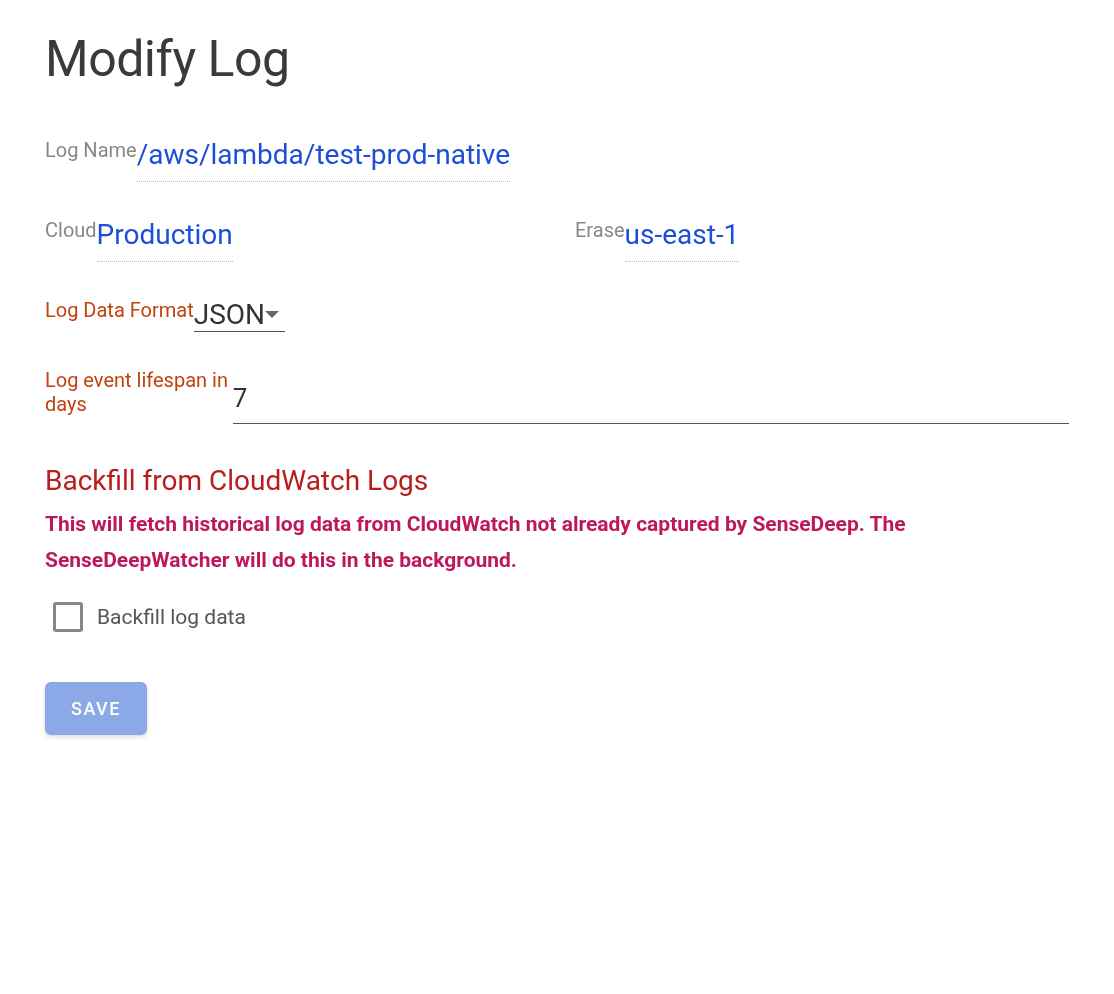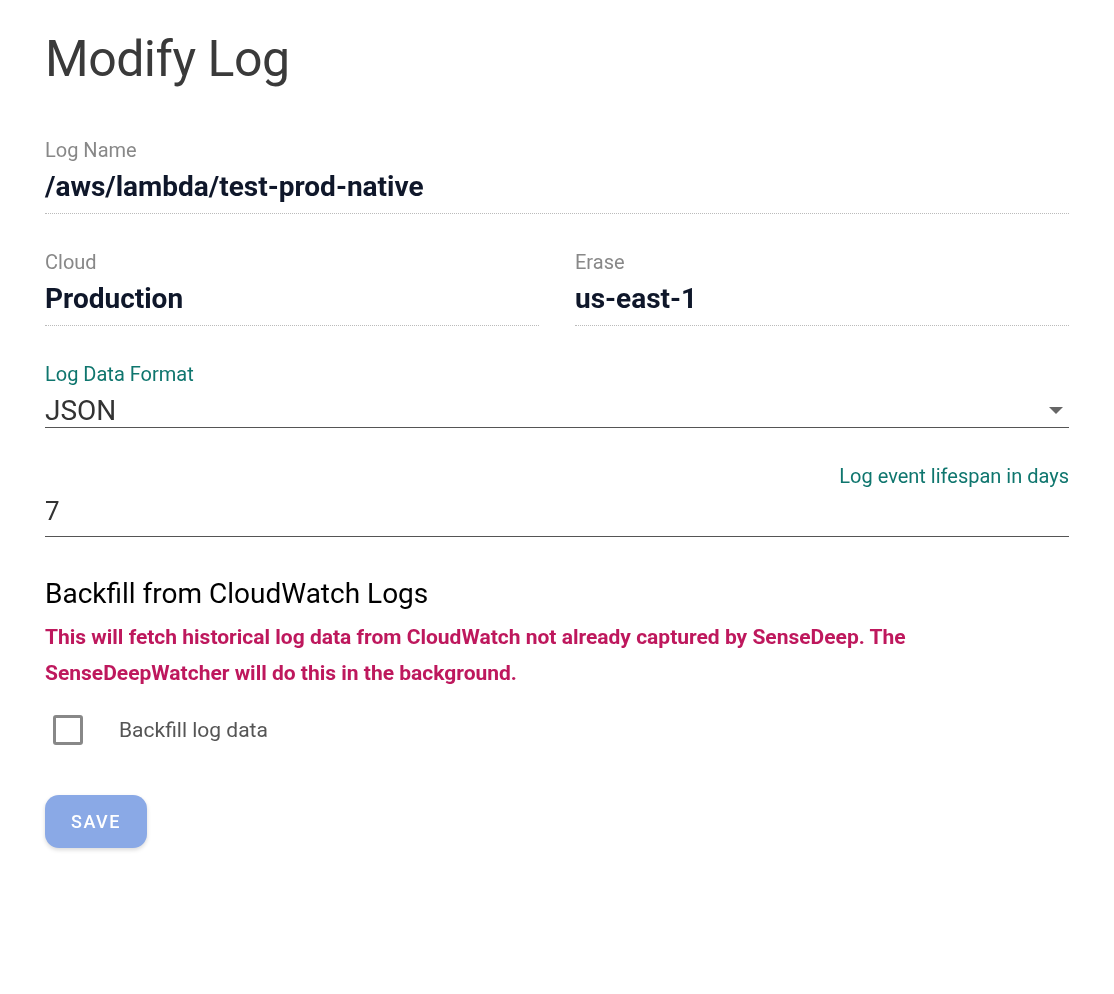--- a/index.html
+++ b/index.html
@@ -22,40 +22,39 @@
       letter-spacing: -0.5px;
     }
     .form-row {
       display: flex;
       gap: 36px;
       margin-bottom: 36px;
     }
     .form-field {
       flex: 1;
       display: flex;
-      flex-direction: column;
     }
     .form-field.full {
       width: 100%;
     }
     .field-label {
       font-size: 20px;
       color: #888;
       margin-bottom: 8px;
       font-weight: 400;
     }
     .field-label.dark {
-      color: #0f766e;
+      color: #c2410c;
     }
     .field-value-readonly {
       font-size: 28px;
-      color: #0f172a;
+      color: #1d4ed8;
       padding-bottom: 10px;
       border-bottom: 1px dotted #bbb;
-      font-weight: 700;
+      font-weight: 400;
     }
     .field-select {
       display: flex;
       align-items: center;
       justify-content: space-between;
       border-bottom: 1.5px solid #555;
       cursor: pointer;
     }
     .field-select-value {
       font-size: 28px;
@@ -76,36 +75,36 @@
       border: none;
       border-bottom: 1.5px solid #555;
       padding-bottom: 10px;
       outline: none;
       width: 100%;
       font-family: inherit;
       background: transparent;
     }
     .section-title {
       font-size: 28px;
-      color: #000000;
+      color: #b91c1c;
       font-weight: 400;
       margin-top: 40px;
       margin-bottom: 10px;
     }
     .section-description {
       font-size: 21px;
       color: #be185d;
       line-height: 1.7;
       margin-bottom: 24px;
       font-weight: 700;
     }
     .checkbox-row {
       display: flex;
       align-items: center;
-      gap: 36px;
+      gap: 14px;
       margin-bottom: 50px;
       margin-left: 8px;
     }
     .checkbox {
       width: 30px;
       height: 30px;
       border: 3px solid #888;
       border-radius: 3px;
       cursor: pointer;
       background: #fff;
@@ -115,21 +114,21 @@
       color: #555;
       cursor: pointer;
     }
     .button-row {
       display: flex;
       gap: 20px;
       align-items: center;
     }
     .btn {
       padding: 16px 26px;
-      border-radius: 14px;
+      border-radius: 6px;
       font-size: 18px;
       font-weight: 500;
       letter-spacing: 1.5px;
       cursor: pointer;
       border: none;
       font-family: inherit;
       text-transform: uppercase;
     }
     .btn-primary {
       background: #8aa9e6;

